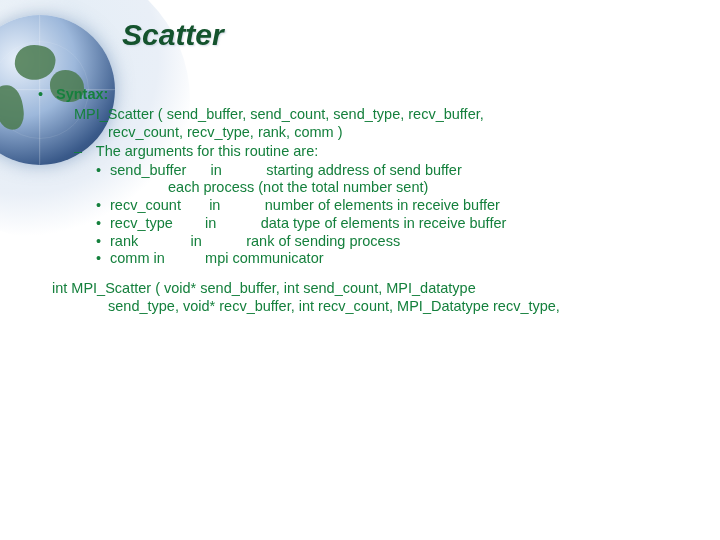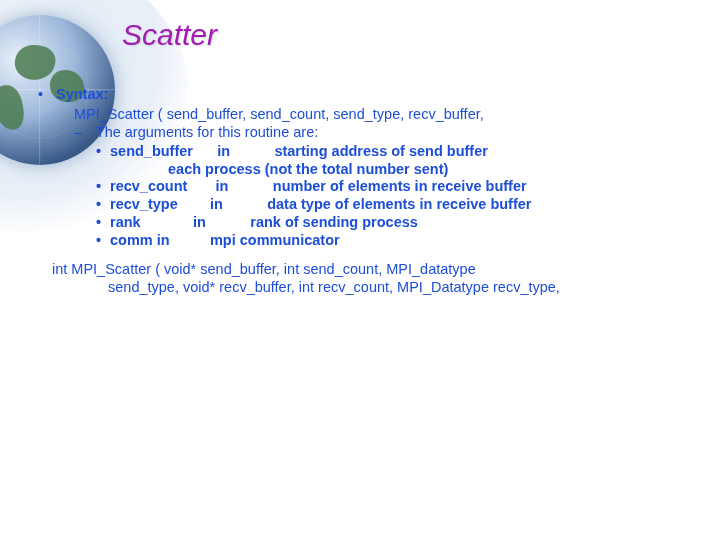--- a/index.html
+++ b/index.html
@@ -73,40 +73,40 @@
   .slide {
     position: relative;
     z-index: 1;
     padding: 18px 30px 0 30px;
     box-sizing: border-box;
     width: 100%;
     height: 100%;
   }
   .title {
     font-size: 30px;
-    font-weight: normal;
+    font-weight: bold;
     font-style: italic;
-    color: #a21caf;
+    color: #14532d;
     margin: 0 0 34px 92px;
     text-shadow: 1px 1px 2px rgba(180,190,210,0.6);
   }
   .body {
-    color: #1d4ed8;
+    color: #15803d;
     font-size: 14.5px;
     line-height: 1.22;
     margin-left: 8px;
   }
   .lvl1 { margin: 0 0 2px 0; }
   .lvl1-bullet { display: inline-block; width: 14px; }
   .syntax-label { font-weight: bold; }
   .hang2 { margin: 1px 0 1px 36px; text-indent: -0px; }
   .hang2.cont { margin-left: 70px; }
   .lvl2 { margin: 1px 0 1px 36px; }
   .lvl2-dash { display: inline-block; width: 18px; text-align: left; }
-  .lvl3-block { margin: 0 0 12px 58px; font-weight: bold; }
+  .lvl3-block { margin: 0 0 12px 58px; }
   .lvl3 { margin: 0; white-space: pre; }
   .lvl3-bullet { display: inline-block; width: 14px; }
   .lvl3-cont { margin-left: 72px; white-space: normal; }
   .sig { margin: 1px 0 0 14px; }
   .sig-cont { margin: 0 0 0 70px; }
 </style>
 </head>
 <body>
 
 <div class="globe">
@@ -122,20 +122,21 @@
   <h1 class="title">Scatter</h1>
 
   <div class="body">
 
     <div class="lvl1">
       <span class="lvl1-bullet">•</span>
       <span class="syntax-label">Syntax:</span>
     </div>
 
     <div class="hang2">MPI_Scatter ( send_buffer, send_count, send_type, recv_buffer,</div>
+    <div class="hang2 cont">recv_count, recv_type, rank, comm )</div>
 
     <div class="lvl2">
       <span class="lvl2-dash">–</span>
       <span>The arguments for this routine are:</span>
     </div>
 
     <div class="lvl3-block">
       <div class="lvl3"><span class="lvl3-bullet">•</span><span>send_buffer</span>      <span>in</span>           <span>starting address of send buffer</span></div>
       <div class="lvl3-cont">each process (not the total number sent)</div>
       <div class="lvl3"><span class="lvl3-bullet">•</span><span>recv_count</span>       <span>in</span>           <span>number of elements in receive buffer</span></div>

